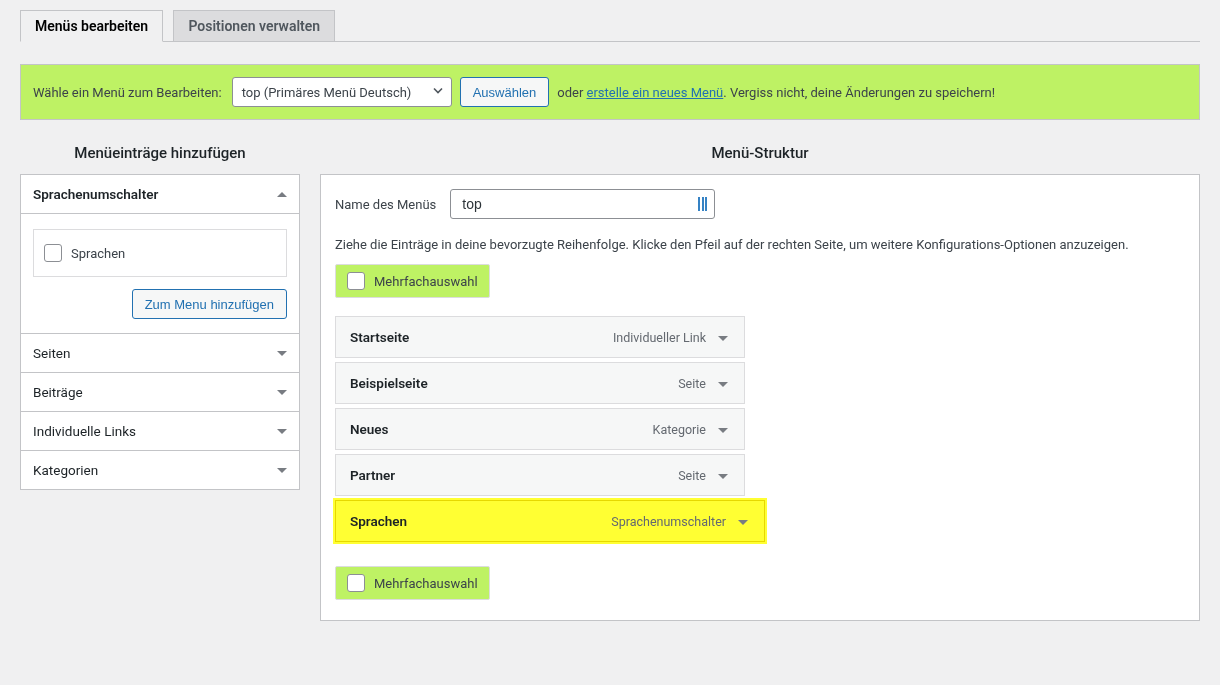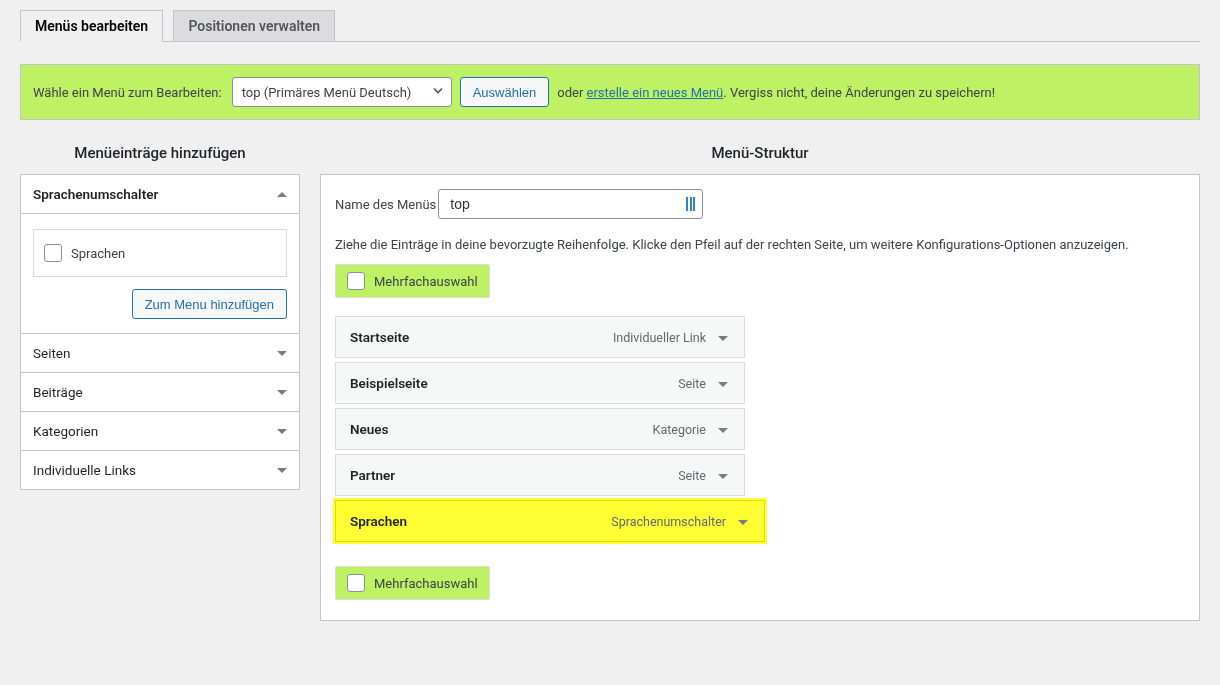--- a/index.html
+++ b/index.html
@@ -89,21 +89,21 @@
   }
   .checkbox {
     width:18px; height:18px; border:1px solid #8c8f94; border-radius:3px;
     background:#fff; display:inline-block; flex-shrink:0;
   }
   .add-to-menu-row { display:flex; justify-content:flex-end; margin-top:12px; }
 
   .menu-frame {
     border:1px solid #c3c4c7; background:#fff; padding:14px 14px 20px 14px;
   }
-  .name-row { display:flex; align-items:center; gap:2px; }
+  .name-row { display:flex; align-items:center; gap:14px; }
   .name-input-wrap {
     display:flex; align-items:center; justify-content:space-between;
     border:1px solid #8c8f94; border-radius:3px; background:#fff;
     height:30px; padding:0 7px 0 9px; width:265px;
   }
   .name-input-wrap input {
     border:none; outline:none; font-size:14px; background:transparent;
     width:100%; color:#2c3338;
   }
   .drag-icon { display:flex; gap:1.5px; padding-left:4px; }
@@ -199,27 +199,27 @@
           </div>
         </div>
         <div class="acc-item">
           <div class="acc-head collapsed">
             <span>Beiträge</span>
             <span class="triangle-down"></span>
           </div>
         </div>
         <div class="acc-item">
           <div class="acc-head collapsed">
+            <span>Individuelle Links</span>
+            <span class="triangle-down"></span>
+          </div>
+        </div>
+        <div class="acc-item">
+          <div class="acc-head collapsed">
             <span>Kategorien</span>
-            <span class="triangle-down"></span>
-          </div>
-        </div>
-        <div class="acc-item">
-          <div class="acc-head collapsed">
-            <span>Individuelle Links</span>
             <span class="triangle-down"></span>
           </div>
         </div>
 
       </div>
     </div>
 
     <div class="col-right">
       <h3 class="heading">Menü-Struktur</h3>
 

